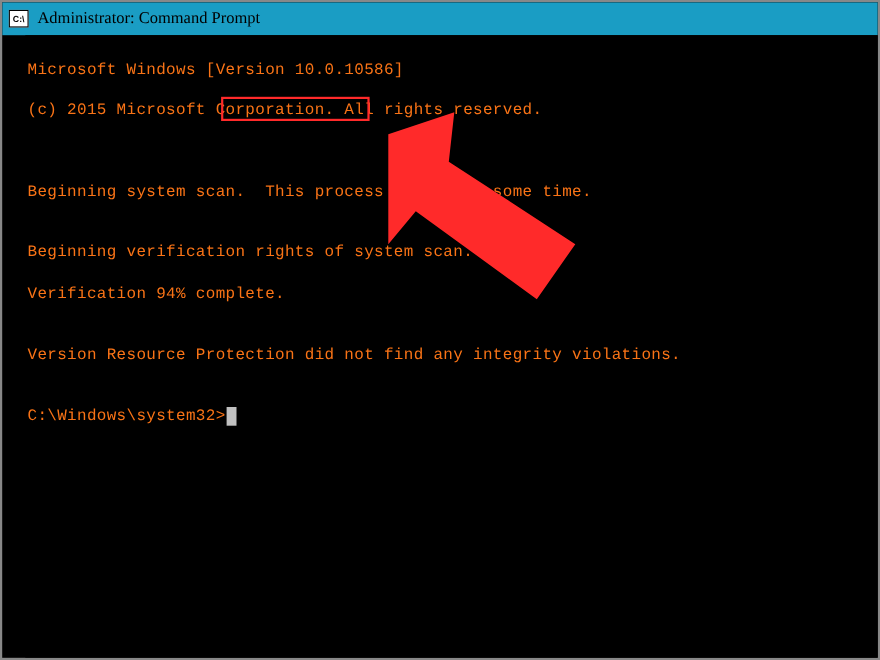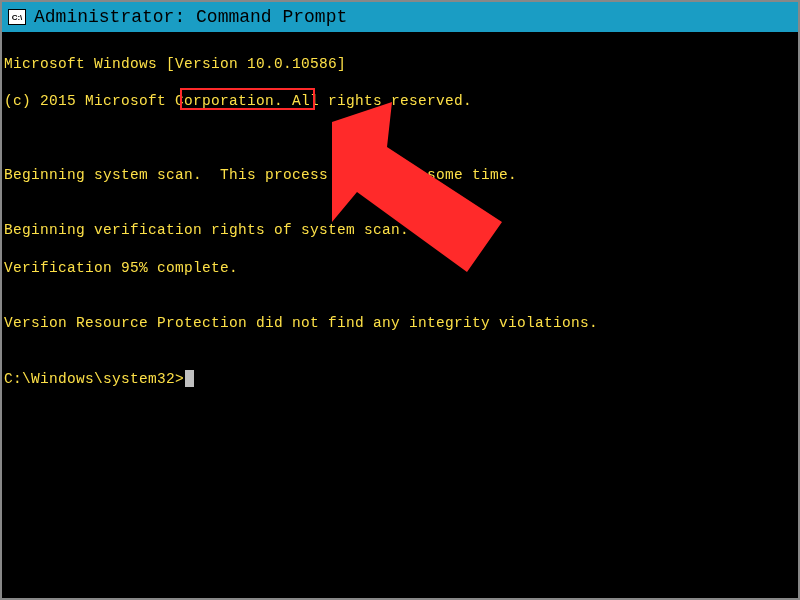--- a/index.html
+++ b/index.html
@@ -28,33 +28,34 @@
       display: flex;
       align-items: center;
       justify-content: center;
       font-size: 8px;
       font-weight: bold;
       color: #000;
       font-family: Arial, sans-serif;
     }
     .titlebar-text {
       color: #000;
-      font-size: 18px;
-      font-family: Liberation Mono, monospace;
+      font-size: 15px;
+      font-family: Liberation Serif, serif;
     }
     .terminal {
       background: #000;
-      color: #fde047;
+      color: #f97316;
       font-size: 14.5px;
       line-height: 1.28;
       padding: 4px 2px;
       white-space: pre;
       letter-spacing: 0.3px;
       position: relative;
       height: calc(100% - 30px);
+      margin-left: 21px;
     }
     .line { display: block; }
     .highlight-box {
       position: absolute;
       border: 2.5px solid #ff2a2a;
       pointer-events: none;
     }
     .arrow {
       position: absolute;
       pointer-events: none;
@@ -77,21 +78,21 @@
 </div>
 
 <div class="terminal">
 <span class="line">Microsoft Windows [Version 10.0.10586]</span>
 <span class="line">(c) 2015 Microsoft Corporation. All rights reserved.</span>
 <span class="line"></span>
 <span class="line"></span>
 <span class="line">Beginning system scan.  This process will take some time.</span>
 <span class="line"></span>
 <span class="line">Beginning verification rights of system scan.</span>
-<span class="line">Verification 95% complete.</span>
+<span class="line">Verification 94% complete.</span>
 <span class="line"></span>
 <span class="line">Version Resource Protection did not find any integrity violations.</span>
 <span class="line"></span>
 <span class="line"><span>C:\Windows\system32&gt;</span><span class="cursor-block"></span></span>
 
   <div class="highlight-box" style="left:178px; top:56px; width:135px; height:22px;"></div>
 
   <svg class="arrow" style="left:290px; top:60px;" width="240" height="200" viewBox="0 0 240 200">
     <polygon points="40,30 100,10 95,55 210,130 175,180 65,100 40,130" fill="#ff2a2a"></polygon>
   </svg>

